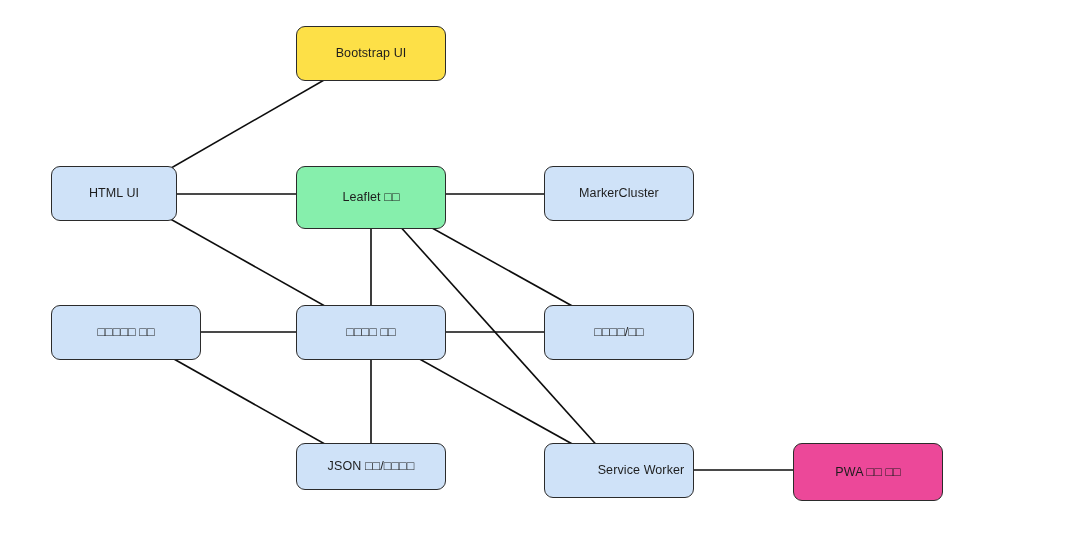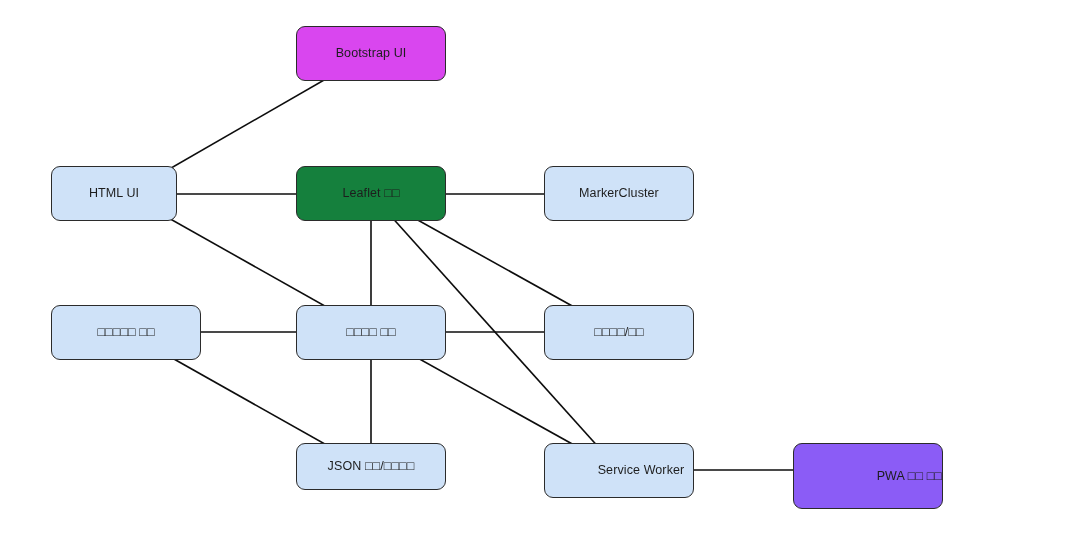--- a/index.html
+++ b/index.html
@@ -100,45 +100,45 @@
         <line class="edge-hit" x1="371" y1="332" x2="619" y2="470"></line>
         <line class="edge-line" x1="371" y1="332" x2="619" y2="470" stroke="#0d0d0d" marker-end="url(#arrowhead-end)"></line>
         <line class="edge-hit" x1="619" y1="470" x2="371" y2="194"></line>
         <line class="edge-line" x1="619" y1="470" x2="371" y2="194" stroke="#0d0d0d" marker-end="url(#arrowhead-end)"></line>
         <line class="edge-hit" x1="619" y1="470" x2="868" y2="470"></line>
         <line class="edge-line" x1="619" y1="470" x2="868" y2="470" stroke="#0d0d0d" marker-end="url(#arrowhead-end)"></line>
       </g>
   </svg>
 
   <div id="node-layer">
-      <div class="node" style="left: 296px; top: 26px; width: 150px; height: 55px; background: #d946ef; border-color: rgb(43, 43, 43);">
+      <div class="node" style="left: 296px; top: 26px; width: 150px; height: 55px; background: #fde047; border-color: rgb(43, 43, 43);">
         <span class="node-label">Bootstrap UI</span>
       </div>
       <div class="node" style="left: 51px; top: 166px; width: 126px; height: 55px; background: rgb(207, 226, 248); border-color: rgb(43, 43, 43);">
         <span class="node-label">HTML UI</span>
       </div>
-      <div class="node" style="left: 296px; top: 166px; width: 150px; height: 55px; background: #15803d; border-color: rgb(43, 43, 43);">
+      <div class="node" style="left: 296px; top: 166px; width: 150px; height: 63px; background: #86efac; border-color: rgb(43, 43, 43);">
         <span class="node-label">Leaflet □□</span>
       </div>
       <div class="node" style="left: 544px; top: 166px; width: 150px; height: 55px; background: rgb(207, 226, 248); border-color: rgb(43, 43, 43);">
         <span class="node-label">MarkerCluster</span>
       </div>
       <div class="node" style="left: 51px; top: 305px; width: 150px; height: 55px; background: rgb(207, 226, 248); border-color: rgb(43, 43, 43);">
         <span class="node-label">□□□□□ □□</span>
       </div>
       <div class="node" style="left: 296px; top: 305px; width: 150px; height: 55px; background: rgb(207, 226, 248); border-color: rgb(43, 43, 43);">
         <span class="node-label">□□□□ □□</span>
       </div>
       <div class="node" style="left: 544px; top: 305px; width: 150px; height: 55px; background: rgb(207, 226, 248); border-color: rgb(43, 43, 43);">
         <span class="node-label">□□□□/□□</span>
       </div>
       <div class="node" style="left: 296px; top: 443px; width: 150px; height: 47px; background: rgb(207, 226, 248); border-color: rgb(43, 43, 43);">
         <span class="node-label">JSON □□/□□□□</span>
       </div>
       <div class="node" style="left: 544px; top: 443px; width: 150px; height: 55px; background: rgb(207, 226, 248); border-color: rgb(43, 43, 43); padding-left: 44px;">
         <span class="node-label">Service Worker</span>
       </div>
-      <div class="node" style="left: 793px; top: 443px; width: 150px; height: 66px; background: #8b5cf6; border-color: rgb(43, 43, 43); justify-content: flex-end;">
+      <div class="node" style="left: 793px; top: 443px; width: 150px; height: 58px; background: #ec4899; border-color: rgb(43, 43, 43);">
         <span class="node-label">PWA □□ □□</span>
       </div>
     </div>
 
 </div>
 
 </body></html>

